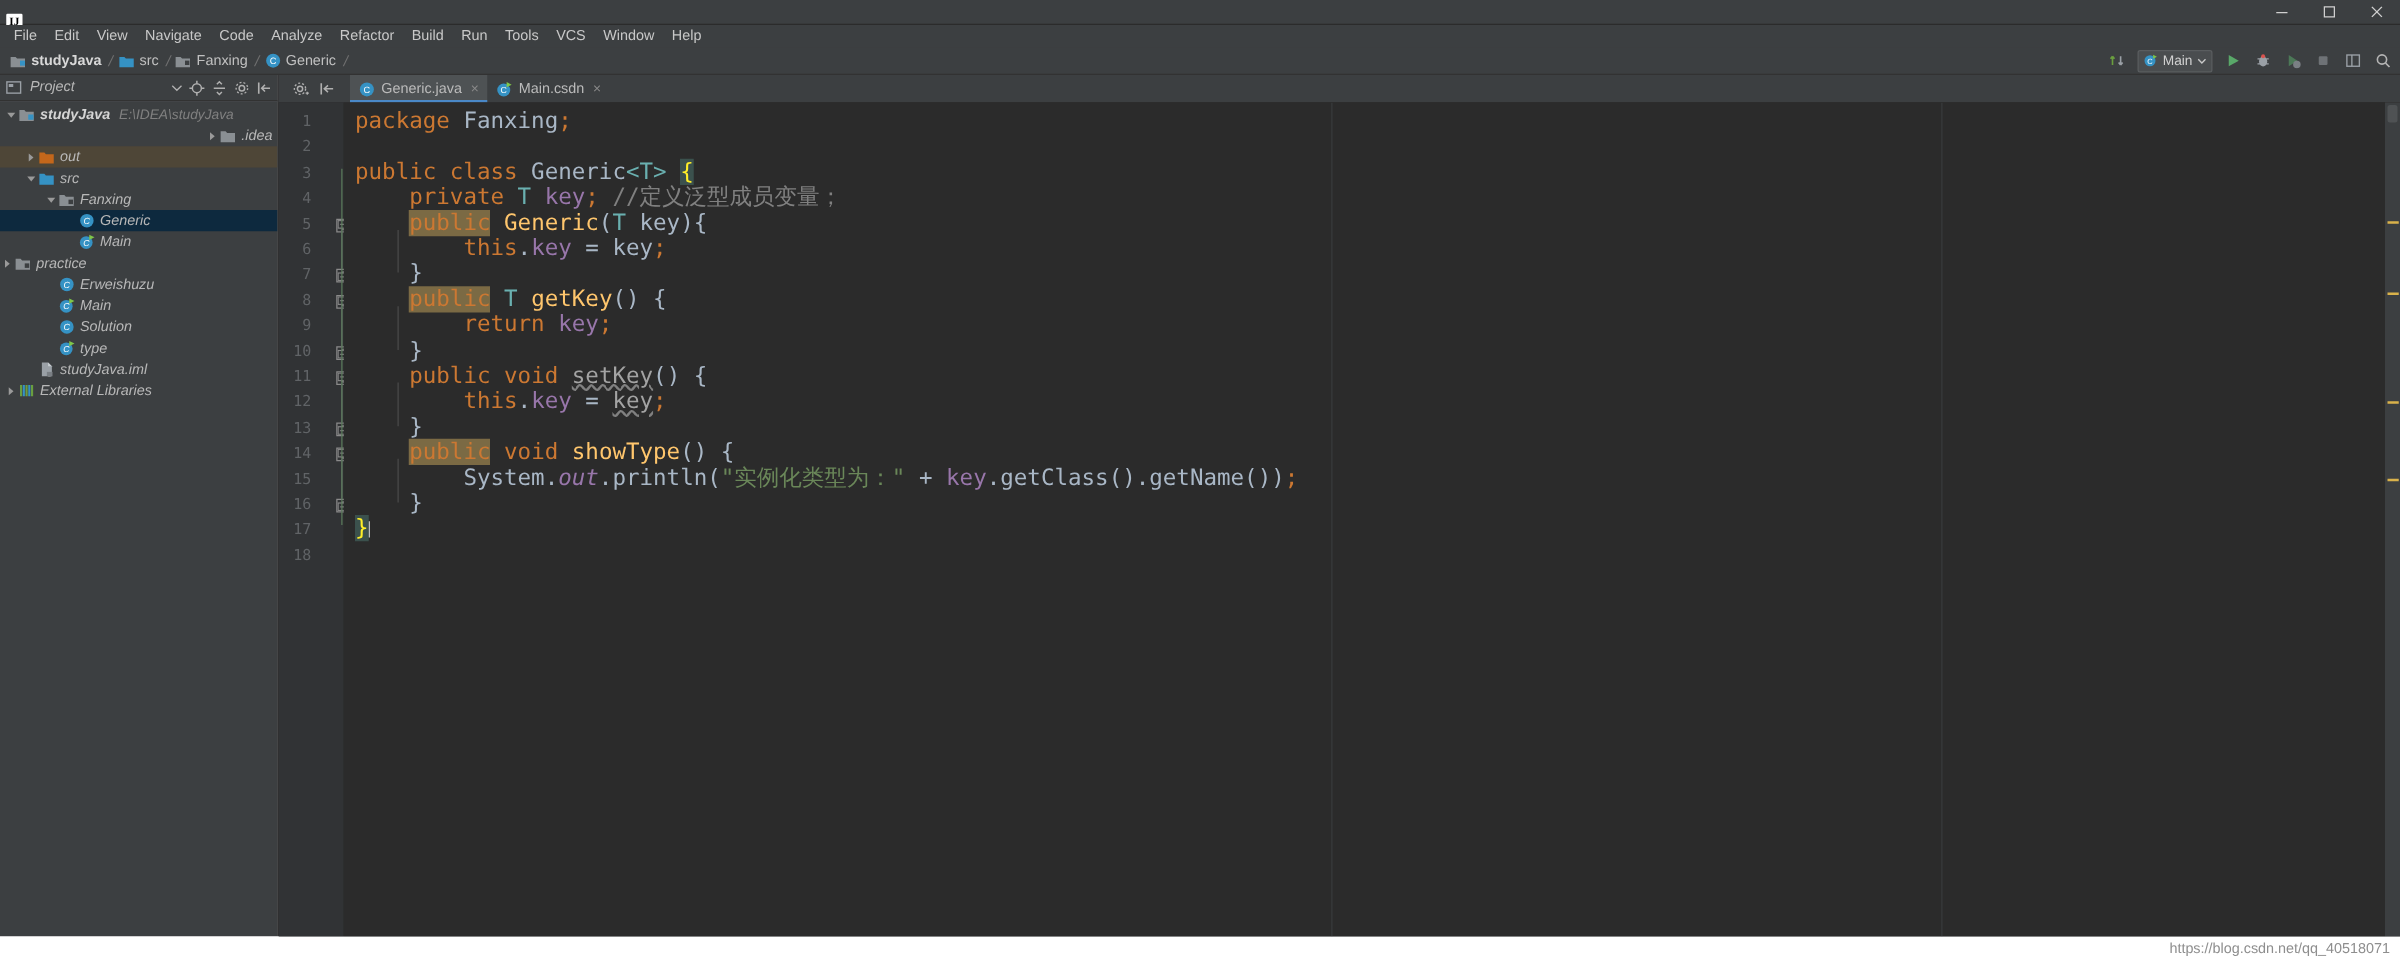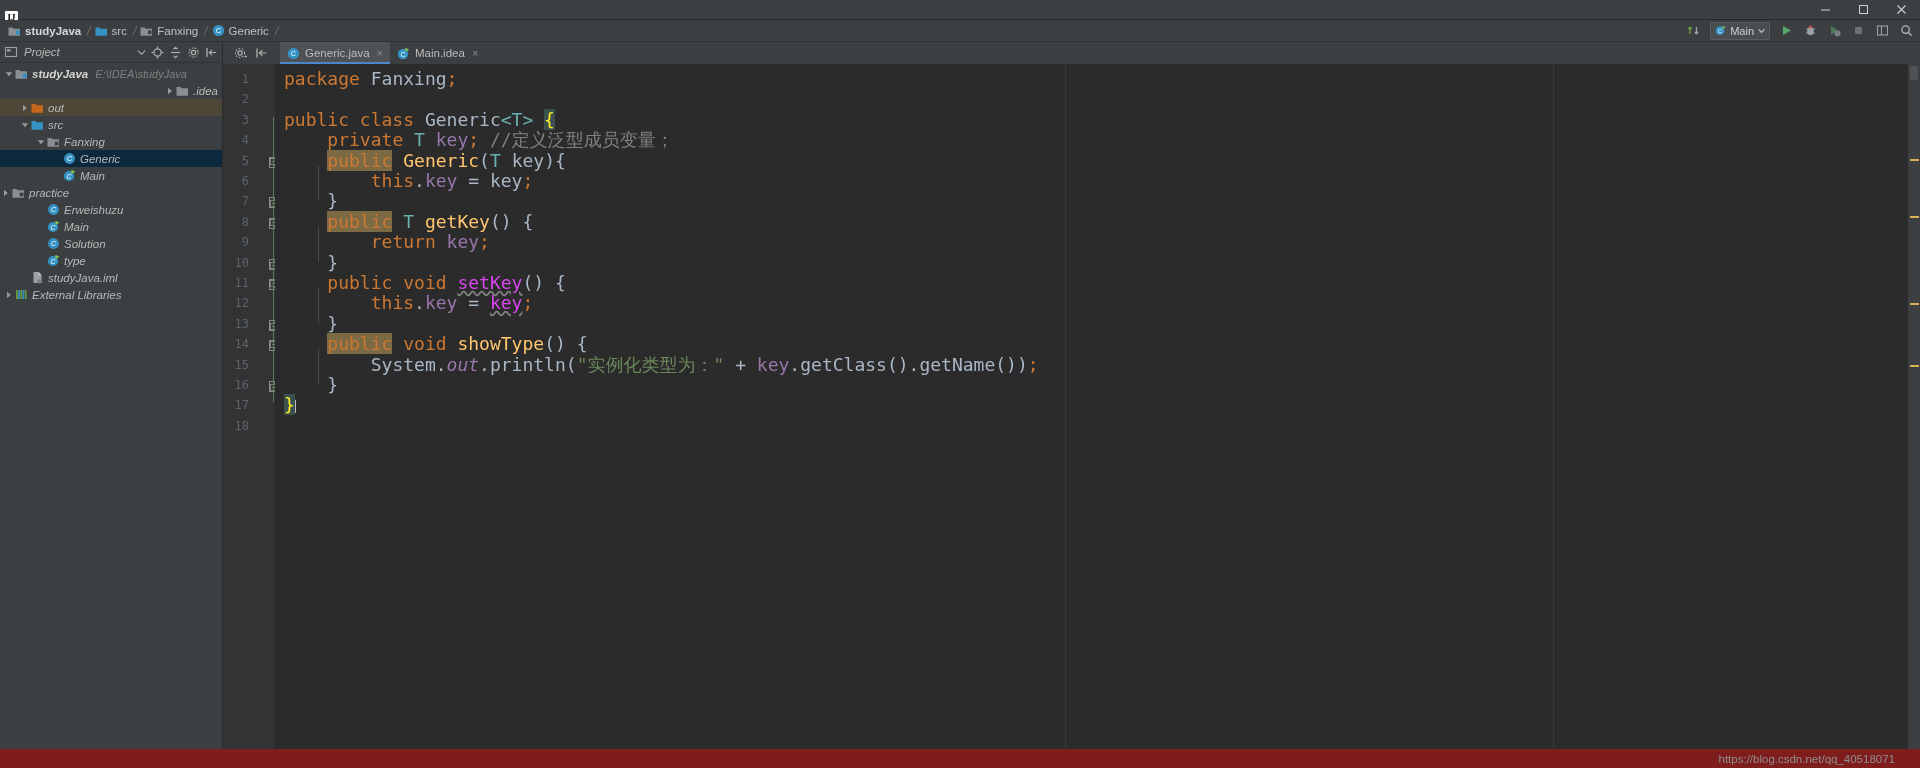--- a/index.html
+++ b/index.html
@@ -86,30 +86,30 @@
   .code-split{position:absolute;top:0;bottom:0;width:1px;background:#393b3d;}
   .right-margin{position:absolute;top:0;bottom:0;width:1px;background:#393b3d;}
   .caret{display:inline-block;width:1px;height:13px;background:#bbbbbb;vertical-align:-2px;}
 
   
   .kw{color:#cc7832;} .str{color:#6a8759;}
   .cmt{color:#808080;} .fld{color:#9876aa;} .mth{color:#ffc66d;} .gen{color:#6ab0b0;} .pln{color:#a9b7c6;}
   .hl-kw{background:#7b6a44;color:#cc7832;}
   .hl-brace{background:#3b514d;color:#ffef28;}
   .err-underline{text-decoration:underline;text-decoration-style:wavy;
-                 text-decoration-color:#808080;color:#d946ef;}
+                 text-decoration-color:#808080;color:#a3a3a3;}
 
   
   .markerstrip{width:12px;flex:0 0 12px;background:#3c3f41;position:relative;}
   .marker{position:absolute;right:1px;width:9px;height:2px;}
   .sb-thumb{position:absolute;right:2px;width:8px;background:#4f5254;border-radius:2px;}
 
   
-  .statusbar{height:19px;background:#7f1d1d;display:flex;align-items:center;
-             justify-content:flex-end;padding-right:25px;flex:0 0 auto;}
+  .statusbar{height:19px;background:#ffffff;display:flex;align-items:center;
+             justify-content:flex-end;padding-right:8px;flex:0 0 auto;}
   .watermark{font-size:11.5px;color:#8e8e8e;}
 
   svg{shape-rendering:geometricPrecision;}
 </style>
 </head>
 <body>
 
 <div class="app">
 
   <div class="titlebar">
@@ -127,20 +127,35 @@
       </div>
       <div class="win-btn close">
         <svg width="11" height="11" viewBox="0 0 11 11">
             <line x1="1.5" y1="1.5" x2="9.5" y2="9.5" stroke="#d0d0d0" stroke-width="1.1"></line>
             <line x1="9.5" y1="1.5" x2="1.5" y2="9.5" stroke="#d0d0d0" stroke-width="1.1"></line>
           </svg>
       </div>
     </div>
   </div>
 
+  <div class="menubar">
+    <div class="menu-item">File</div>
+    <div class="menu-item">Edit</div>
+    <div class="menu-item">View</div>
+    <div class="menu-item">Navigate</div>
+    <div class="menu-item">Code</div>
+    <div class="menu-item">Analyze</div>
+    <div class="menu-item">Refactor</div>
+    <div class="menu-item">Build</div>
+    <div class="menu-item">Run</div>
+    <div class="menu-item">Tools</div>
+    <div class="menu-item">VCS</div>
+    <div class="menu-item">Window</div>
+    <div class="menu-item">Help</div>
+  </div>
 
   <div class="navbar">
 
     <div class="crumb bold">
       <svg width="13" height="12" viewBox="0 0 13 12">
         <path d="M0.5 2.5h4l1.2 1.3H12v7H0.5z" fill="#8a8f93"></path>
         <rect x="8" y="5.5" width="4" height="4" fill="#3592c4"></rect>
       </svg>
       <span class="lbl">studyJava</span>
     </div>
@@ -464,21 +479,21 @@
           <span>Generic.java</span>
           <span class="x">×</span>
         </div>
 
         <div class="tab">
           <svg width="13" height="13" viewBox="0 0 13 13">
             <circle cx="6" cy="7" r="5.2" fill="#3592c4"></circle>
             <text x="6" y="9.6" font-size="7" fill="#fff" text-anchor="middle" font-family="Liberation Sans, sans-serif">C</text>
             <path d="M8.3 0.6l4 2.1-4 2.1z" fill="#7fc64a"></path>
           </svg>
-          <span>Main.idea</span>
+          <span>Main.csdn</span>
           <span class="x">×</span>
         </div>
       </div>
 
       <div class="editor">
         <div class="gutter" id="gutter">
             <div class="lineno" style="top: 8px;">1</div>
             <div class="lineno" style="top: 28.4px;">2</div>
             <div class="lineno" style="top: 48.8px;">3</div>
             <div class="lineno" style="top: 69.2px;">4</div>

